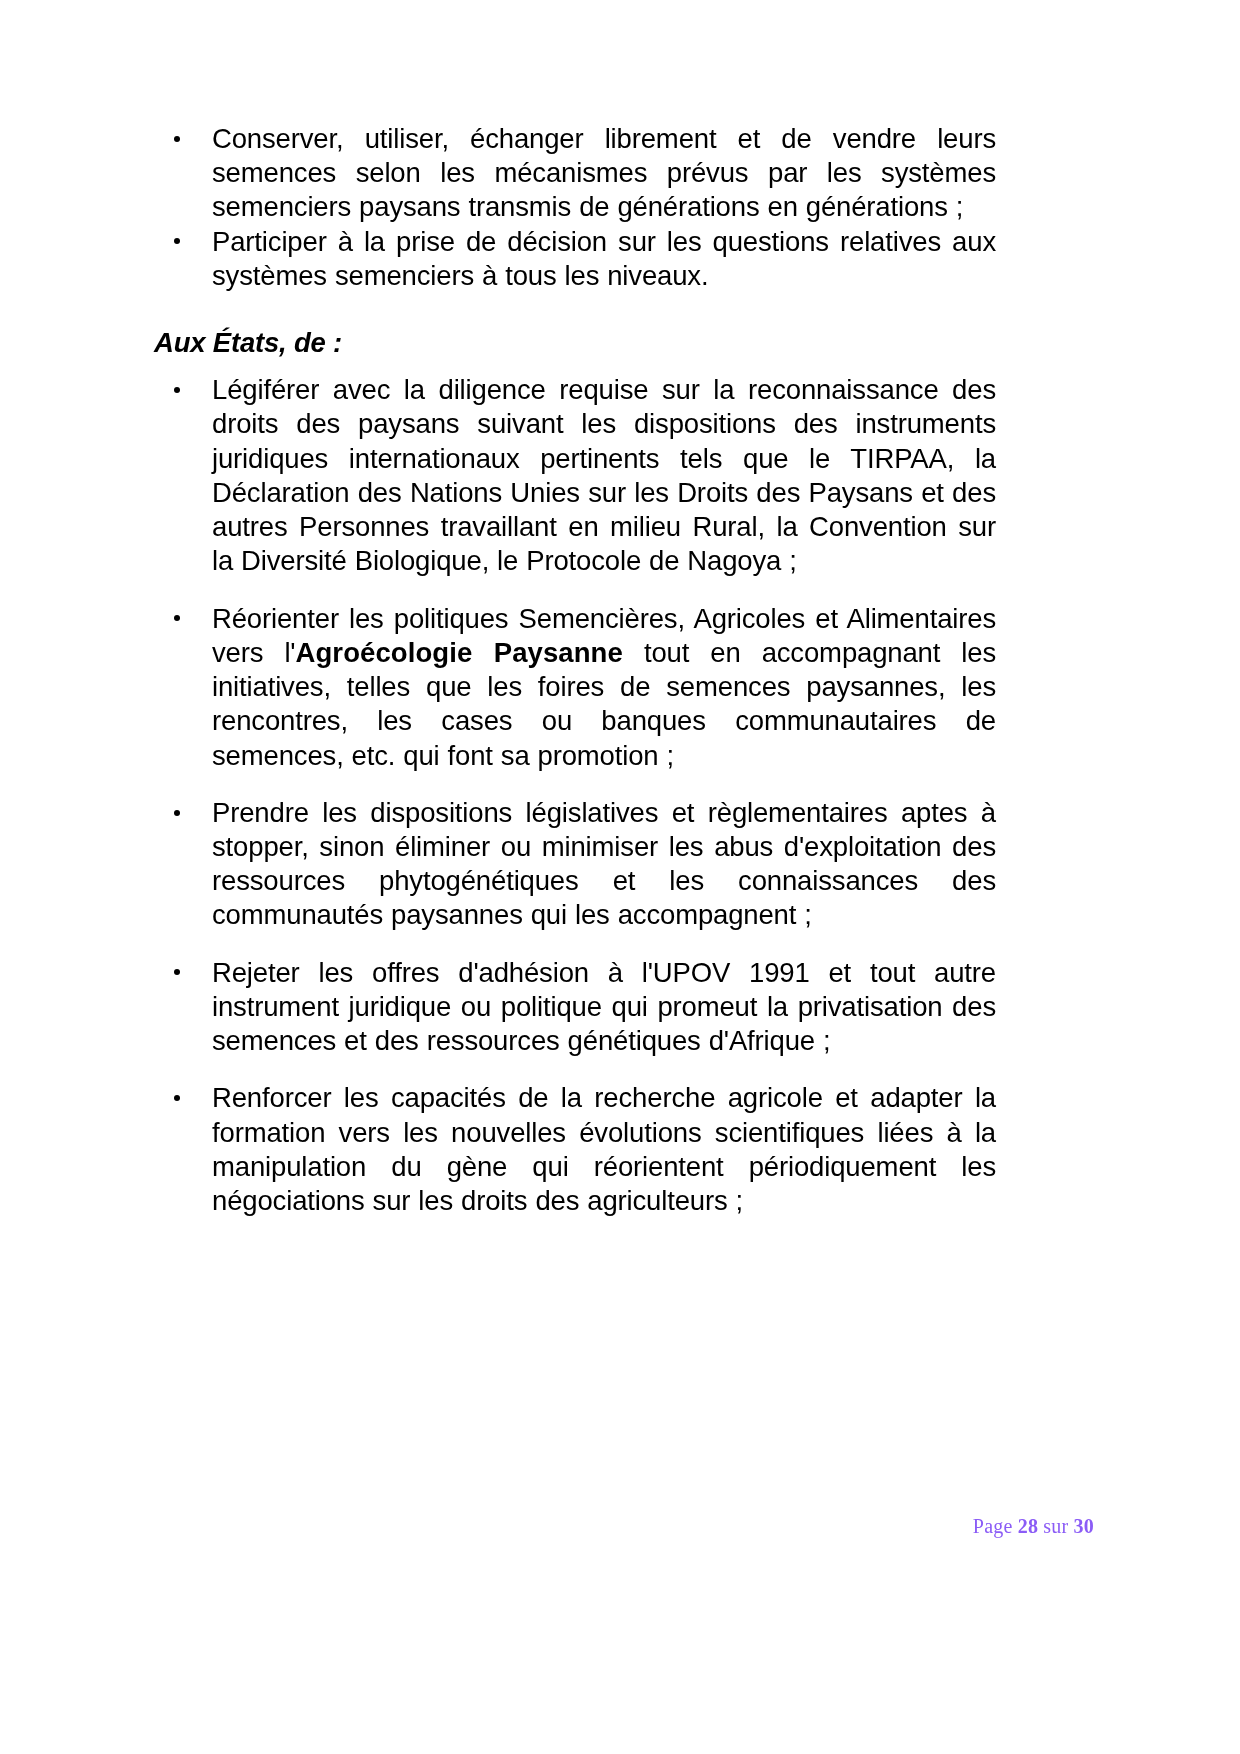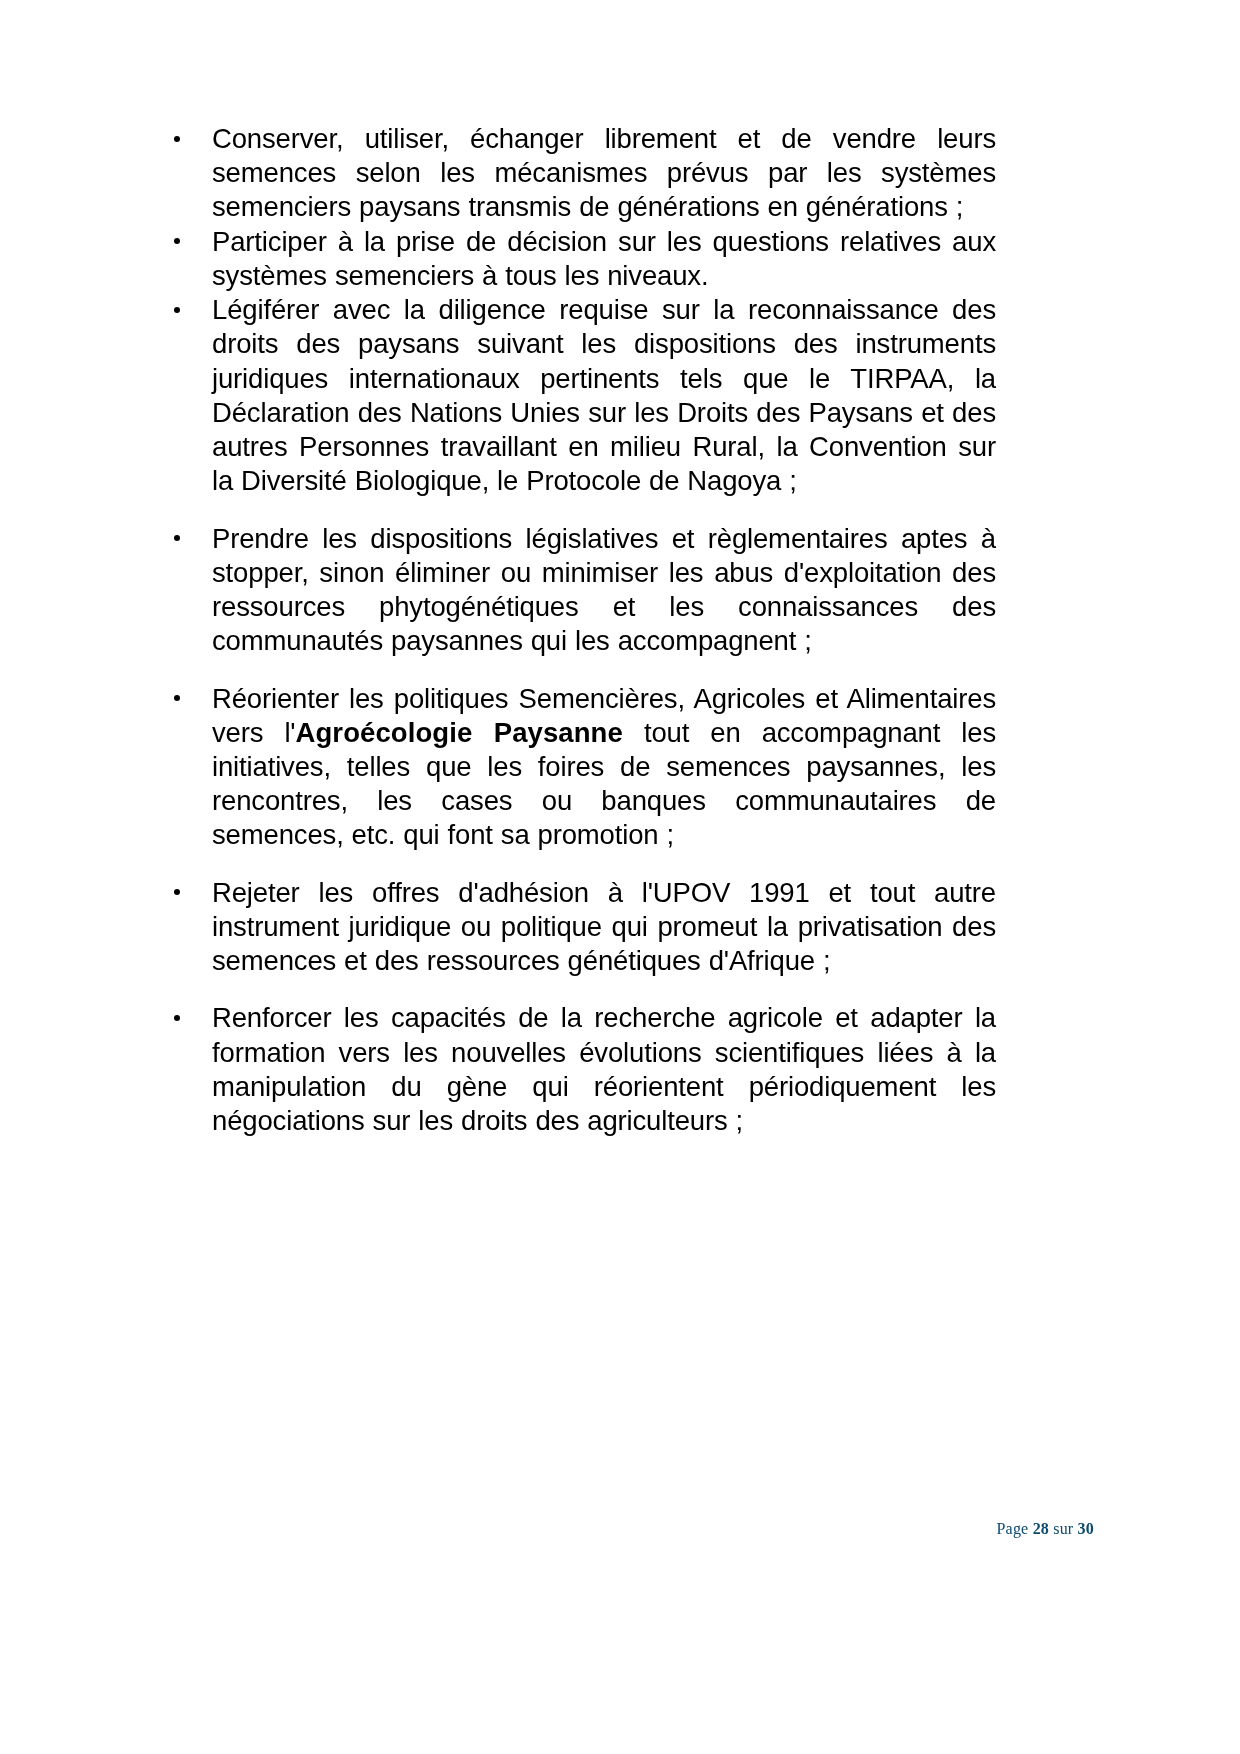--- a/index.html
+++ b/index.html
@@ -83,23 +83,23 @@
   b.strong {
     font-weight: bold;
     letter-spacing: 0.1px;
   }
 
   .footer {
     position: absolute;
     right: 150px;
     bottom: 168px;
     font-family: "Liberation Serif", serif;
-    font-size: 16px;
+    font-size: 20px;
     letter-spacing: 0.2px;
-    color: #0c4a6e;
+    color: #8b5cf6;
     white-space: nowrap;
   }
   .footer b { font-weight: bold; }
 </style>
 </head>
 <body>
 
 <div class="page">
 
   <div class="content">
@@ -108,35 +108,36 @@
       <li>
         <span class="bullet-dot"></span>
         <span class="li-text">Conserver, utiliser, échanger librement et de vendre leurs semences selon les mécanismes prévus par les systèmes semenciers paysans transmis de générations en générations ;</span>
       </li>
       <li>
         <span class="bullet-dot"></span>
         <span class="li-text">Participer à la prise de décision sur les questions relatives aux systèmes semenciers à tous les niveaux.</span>
       </li>
     </ul>
 
+    <div class="subhead">Aux États, de :</div>
 
     <ul class="bullets group-b">
       <li>
         <span class="bullet-dot"></span>
         <span class="li-text">Légiférer avec la diligence requise sur la reconnaissance des droits des paysans suivant les dispositions des instruments juridiques internationaux pertinents tels que le TIRPAA, la Déclaration des Nations Unies sur les Droits des Paysans et des autres Personnes travaillant en milieu Rural, la Convention sur la Diversité Biologique, le Protocole de Nagoya ;</span>
       </li>
 
       <li>
         <span class="bullet-dot"></span>
-        <span class="li-text">Prendre les dispositions législatives et règlementaires aptes à stopper, sinon éliminer ou minimiser les abus d'exploitation des ressources phytogénétiques et les connaissances des communautés paysannes qui les accompagnent ;</span>
+        <span class="li-text"><span>Réorienter les politiques Semencières, Agricoles et Alimentaires vers l'</span><b class="strong">Agroécologie Paysanne</b><span> tout en accompagnant les initiatives, telles que les foires de semences paysannes, les rencontres, les cases ou banques communautaires de semences, etc. qui font sa promotion ;</span></span>
       </li>
 
       <li>
         <span class="bullet-dot"></span>
-        <span class="li-text"><span>Réorienter les politiques Semencières, Agricoles et Alimentaires vers l'</span><b class="strong">Agroécologie Paysanne</b><span> tout en accompagnant les initiatives, telles que les foires de semences paysannes, les rencontres, les cases ou banques communautaires de semences, etc. qui font sa promotion ;</span></span>
+        <span class="li-text">Prendre les dispositions législatives et règlementaires aptes à stopper, sinon éliminer ou minimiser les abus d'exploitation des ressources phytogénétiques et les connaissances des communautés paysannes qui les accompagnent ;</span>
       </li>
 
       <li>
         <span class="bullet-dot"></span>
         <span class="li-text">Rejeter les offres d'adhésion à l'UPOV 1991 et tout autre instrument juridique ou politique qui promeut la privatisation des semences et des ressources génétiques d'Afrique ;</span>
       </li>
 
 
       <li>
         <span class="bullet-dot"></span>

